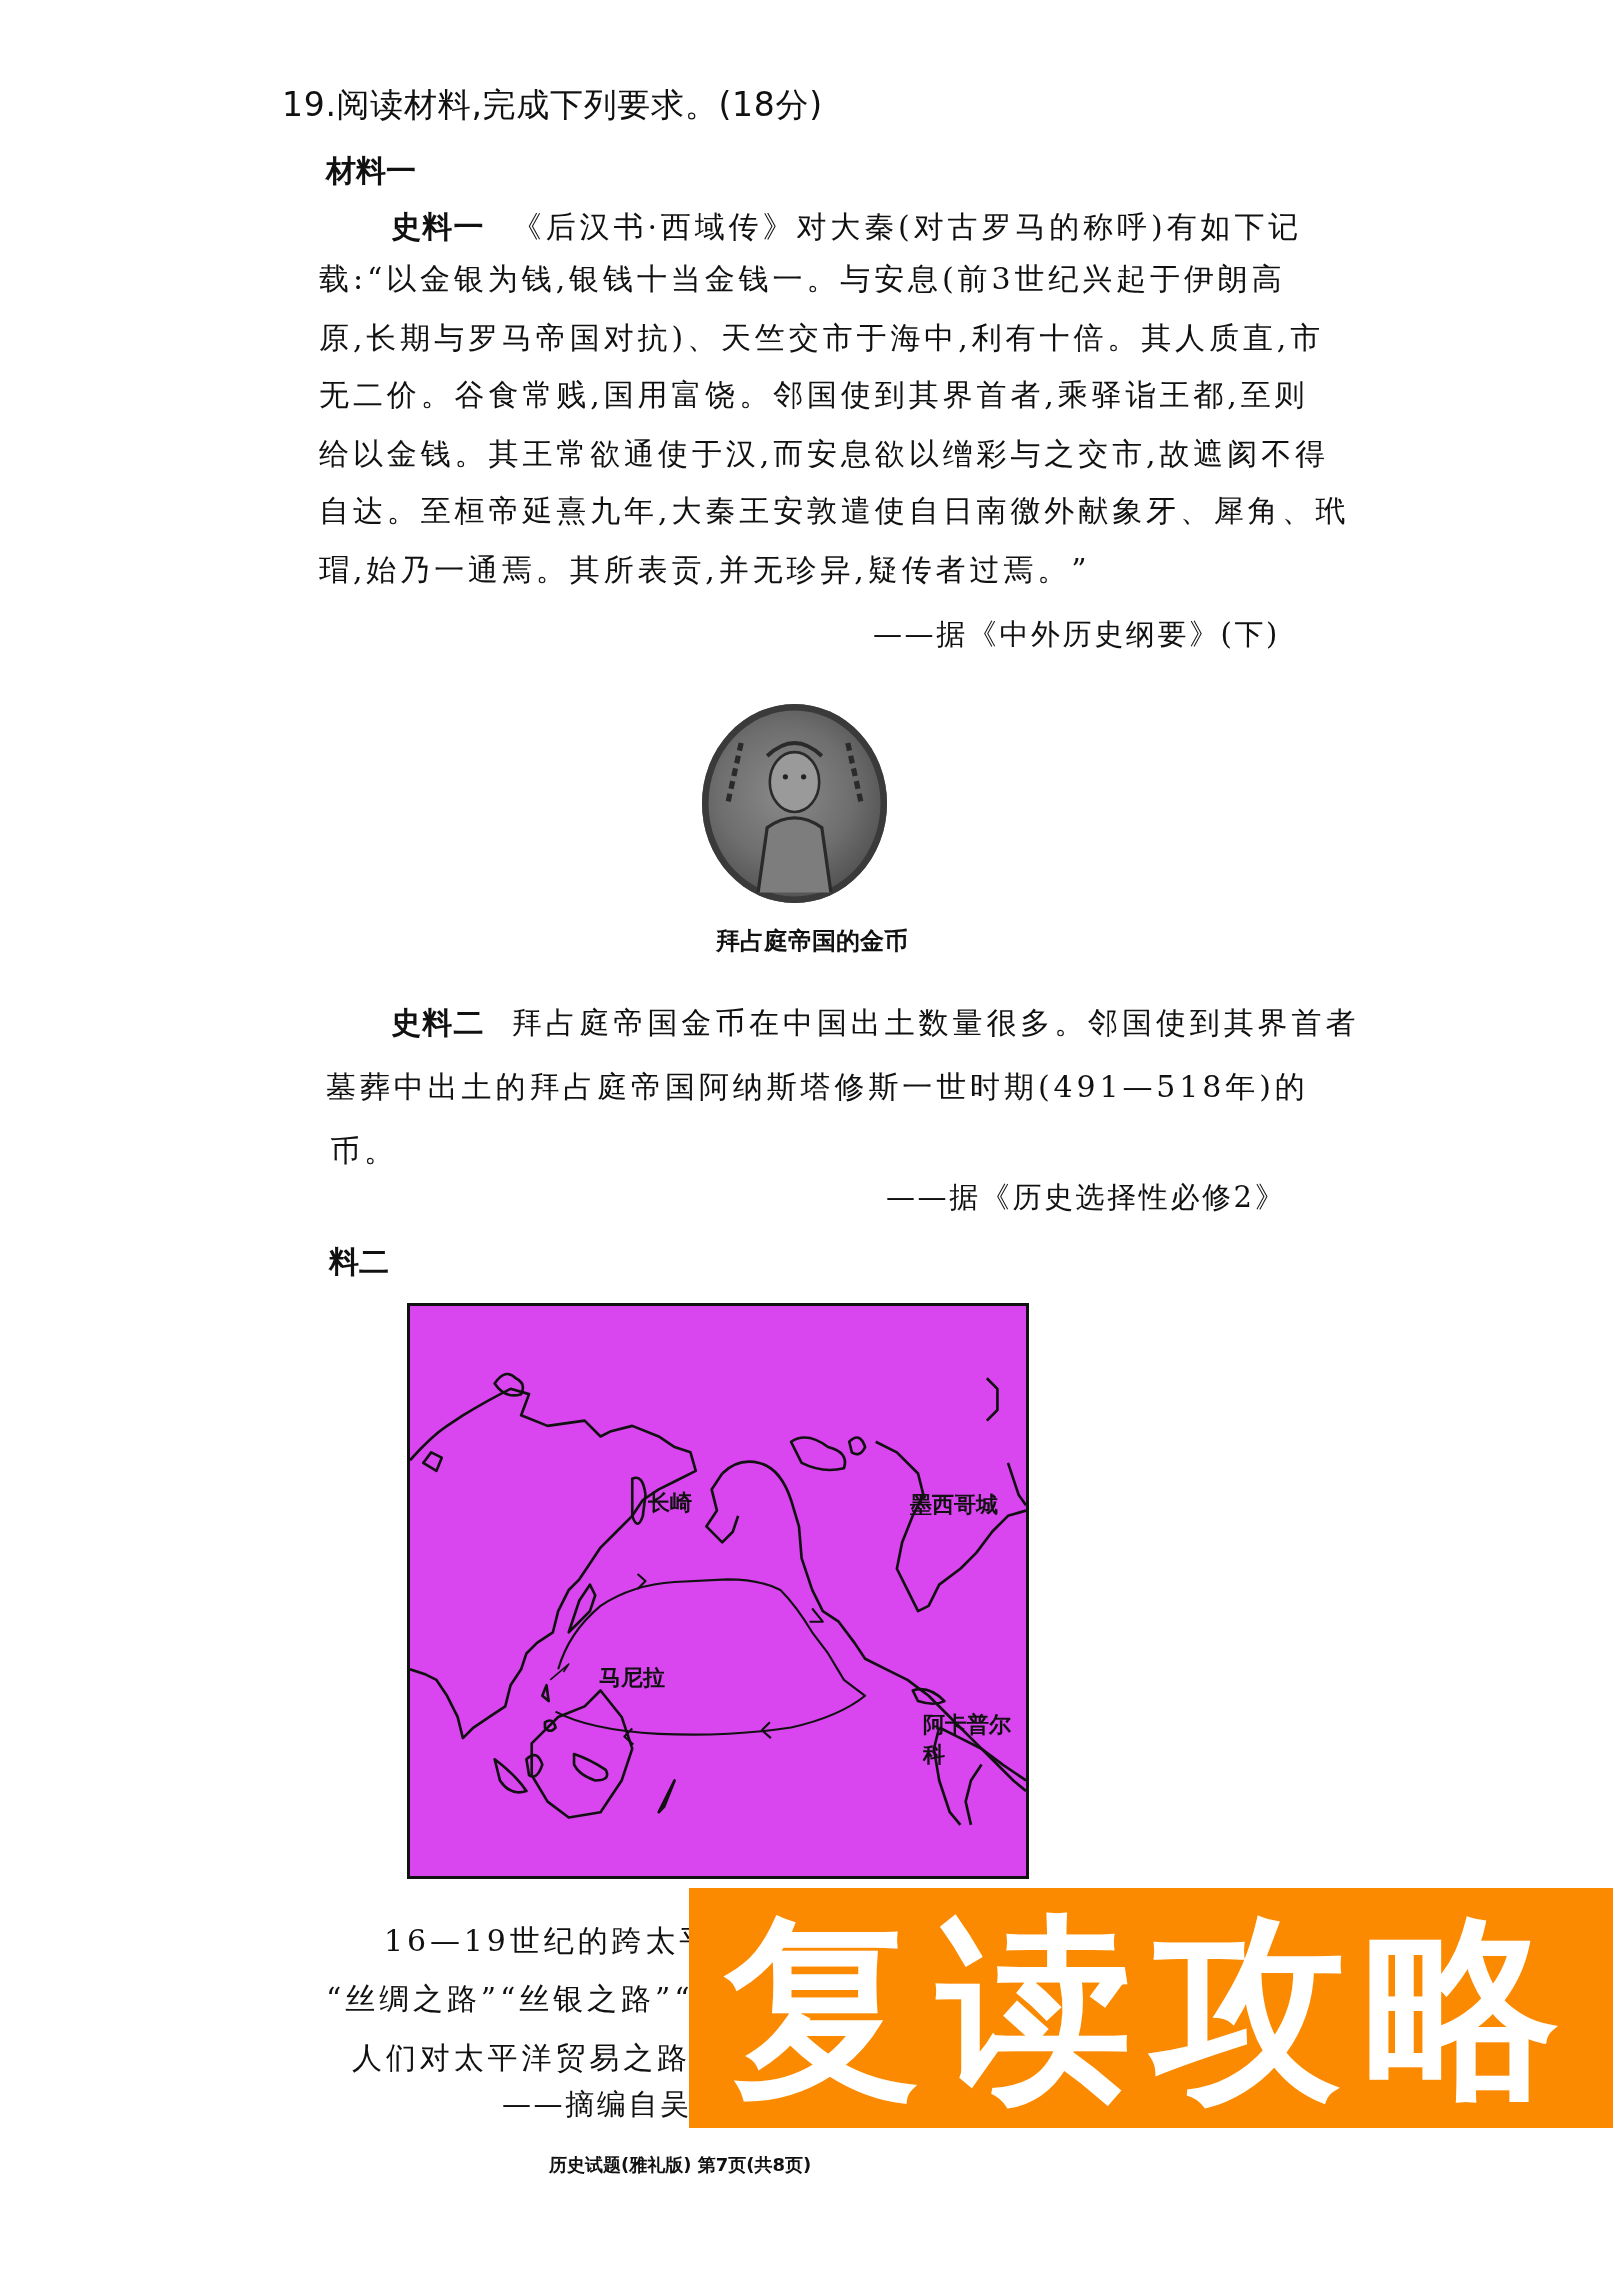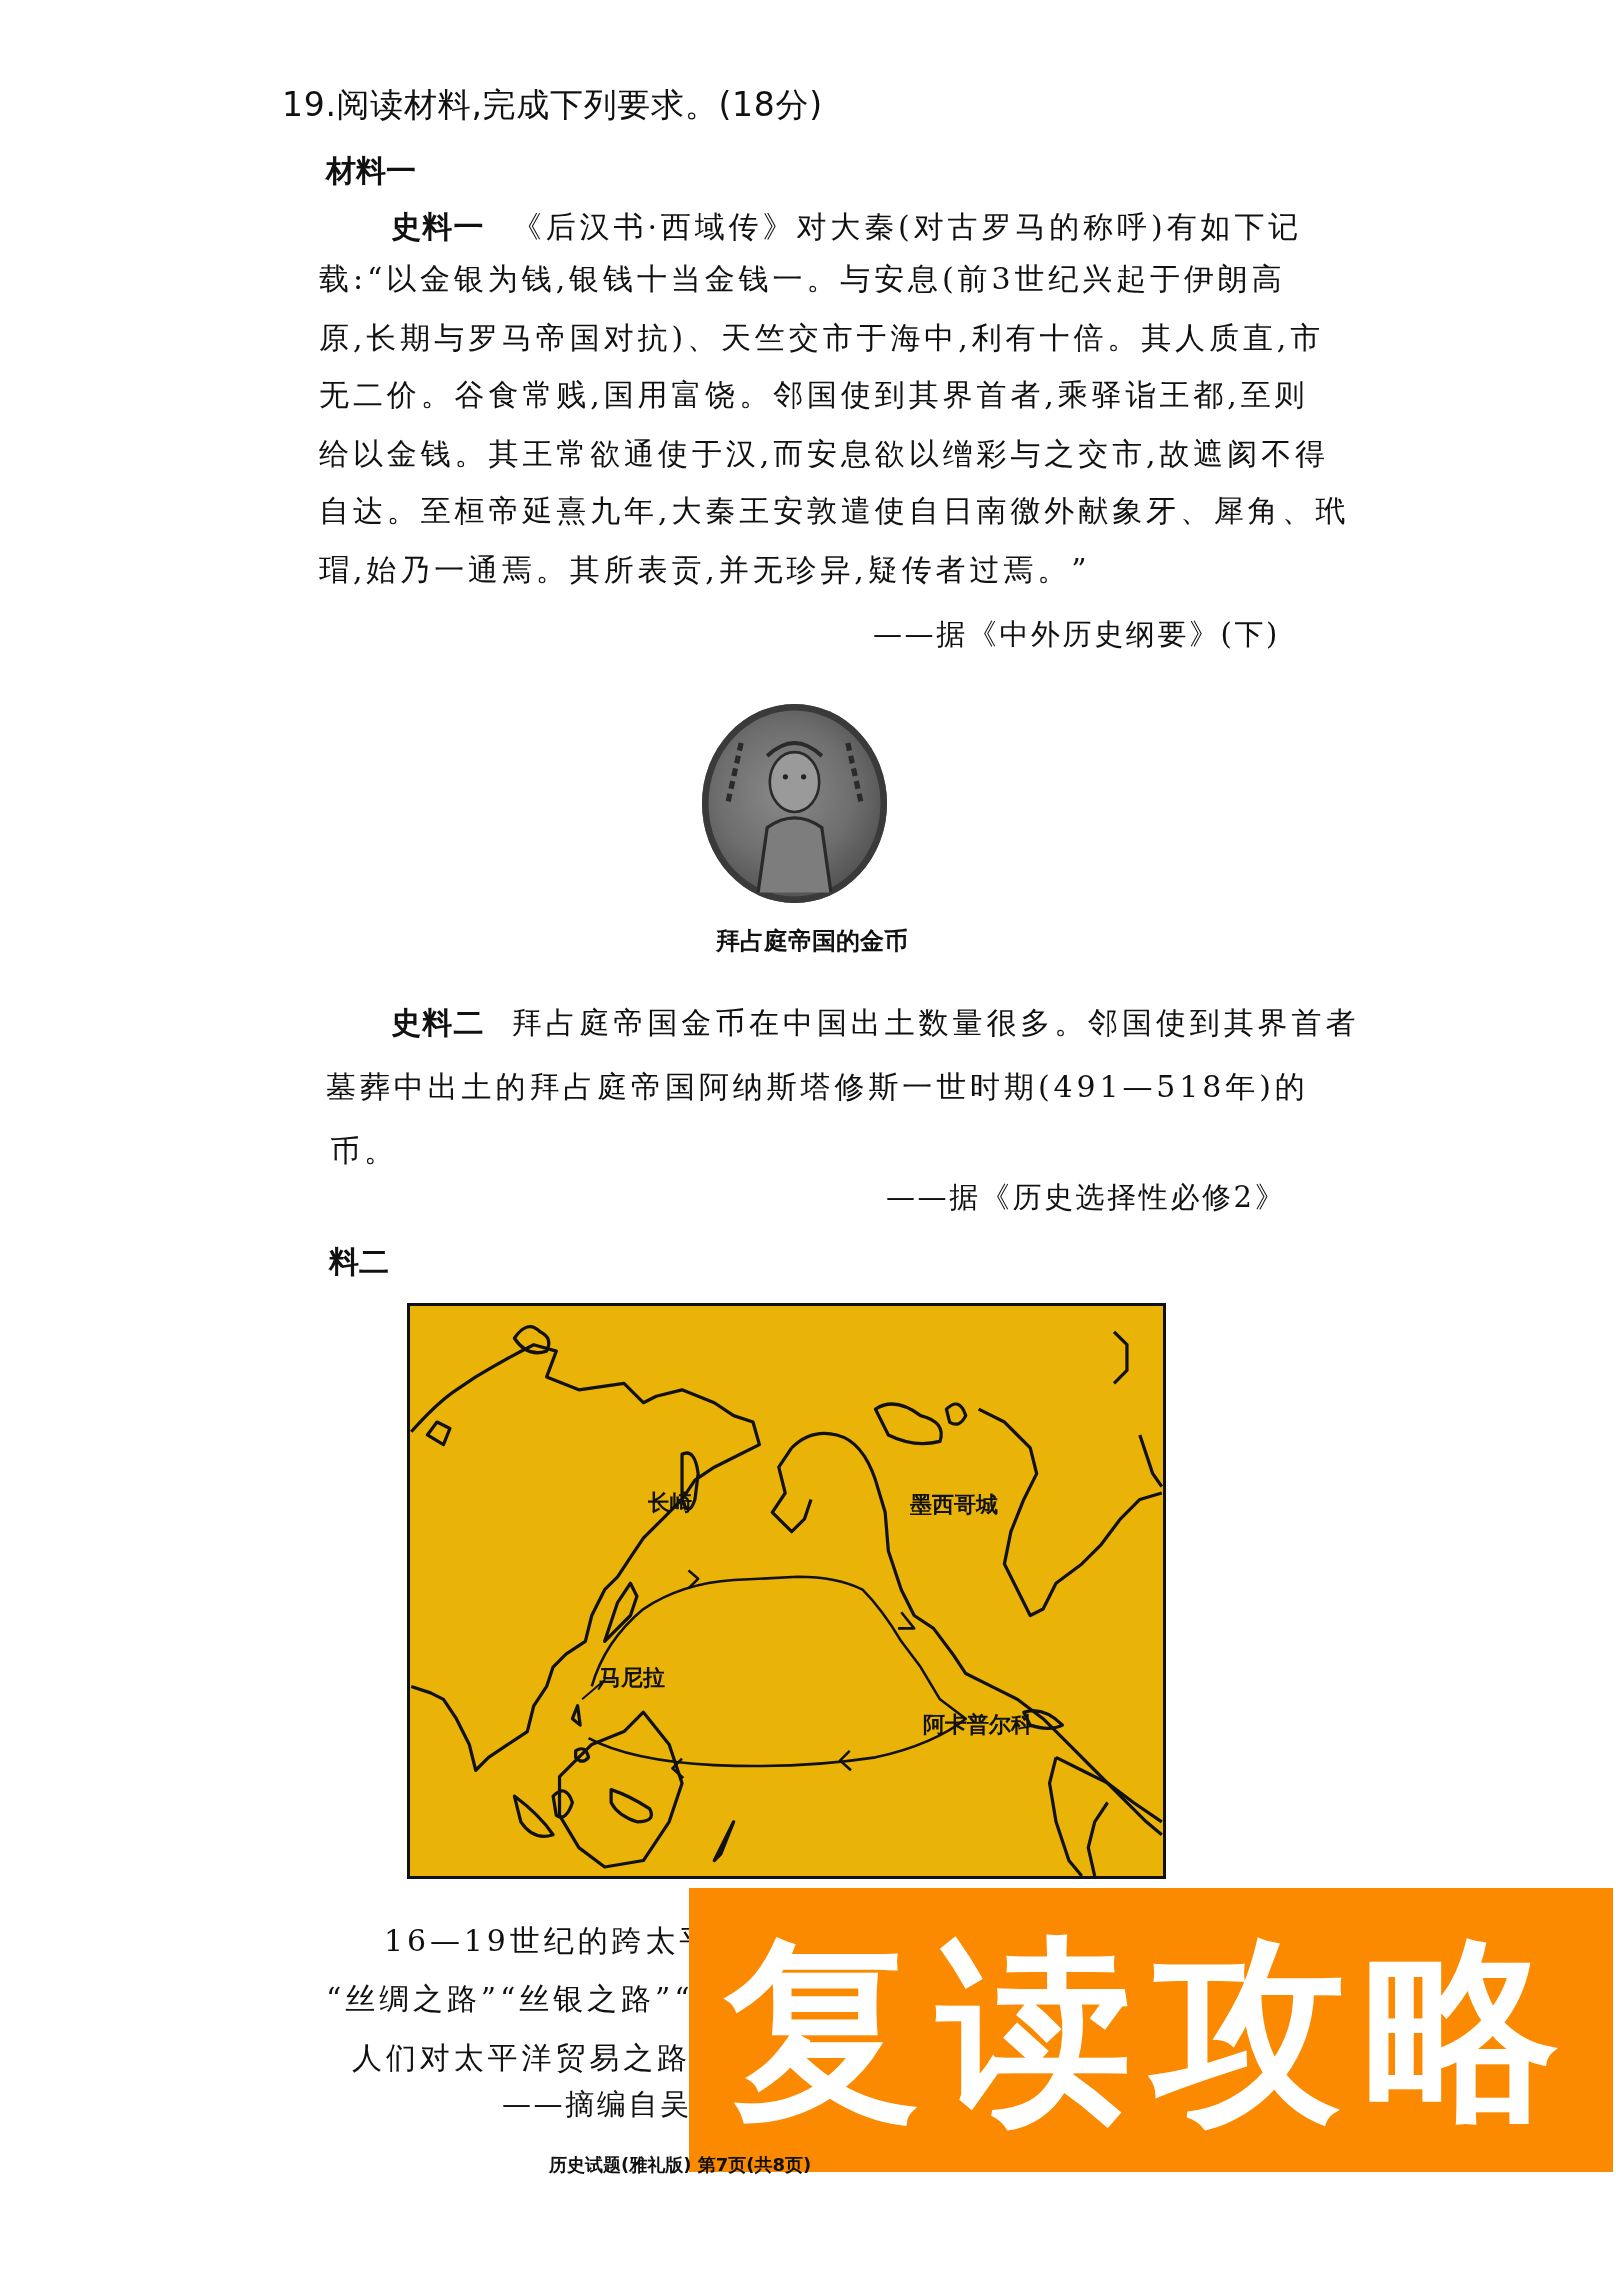--- a/index.html
+++ b/index.html
@@ -14,27 +14,27 @@
   .para .lbl { font-family: "DejaVu Sans", sans-serif; font-weight: bold; letter-spacing: 1.3px; }
   .src { font-size: 29px; letter-spacing: 2.6px; }
   .caption { font-family: "DejaVu Sans", sans-serif; font-weight: bold; font-size: 24px; }
   .coin {
     position: absolute; left: 702px; top: 704px; width: 185px; height: 199px; border-radius: 50%;
     background: radial-gradient(circle at 45% 45%, #8a8a8a 0%, #6e6e6e 45%, #4a4a4a 80%, #2f2f2f 100%);
     box-shadow: inset 0 0 0 6.5px #3a3a3a;
   }
   .coin svg { width: 100%; height: 100%; }
   .map-frame {
-    position: absolute; left: 407px; top: 1303px; width: 759px; height: 576px;
-    border: 3.3px solid #111; box-sizing: border-box; background: #eab308;
+    position: absolute; left: 407px; top: 1303px; width: 622px; height: 576px;
+    border: 3.3px solid #111; box-sizing: border-box; background: #d946ef;
   }
   .map-frame svg { position: absolute; left: 0; top: 0; width: 100%; height: 100%; }
   .map-label { position: absolute; font-family: "DejaVu Sans", sans-serif; font-weight: bold; font-size: 22px; color: #111; }
   .banner {
-    position: absolute; left: 689px; top: 1888px; width: 924px; height: 284px;
+    position: absolute; left: 689px; top: 1888px; width: 924px; height: 240px;
     background: #fb8a00; display: flex; align-items: center; justify-content: center;
   }
   .banner span { color: #fff; font-family: "DejaVu Sans", sans-serif; font-weight: bold; font-size: 195px; letter-spacing: 18px; line-height: 1; }
   .footer { left: 549px; top: 2153px; font-family: "DejaVu Sans", sans-serif; font-weight: bold; font-size: 18px; }
 </style>
 </head>
 <body>
 
 <div class="abs q-title">19.阅读材料,完成下列要求。(18分)</div>
 

